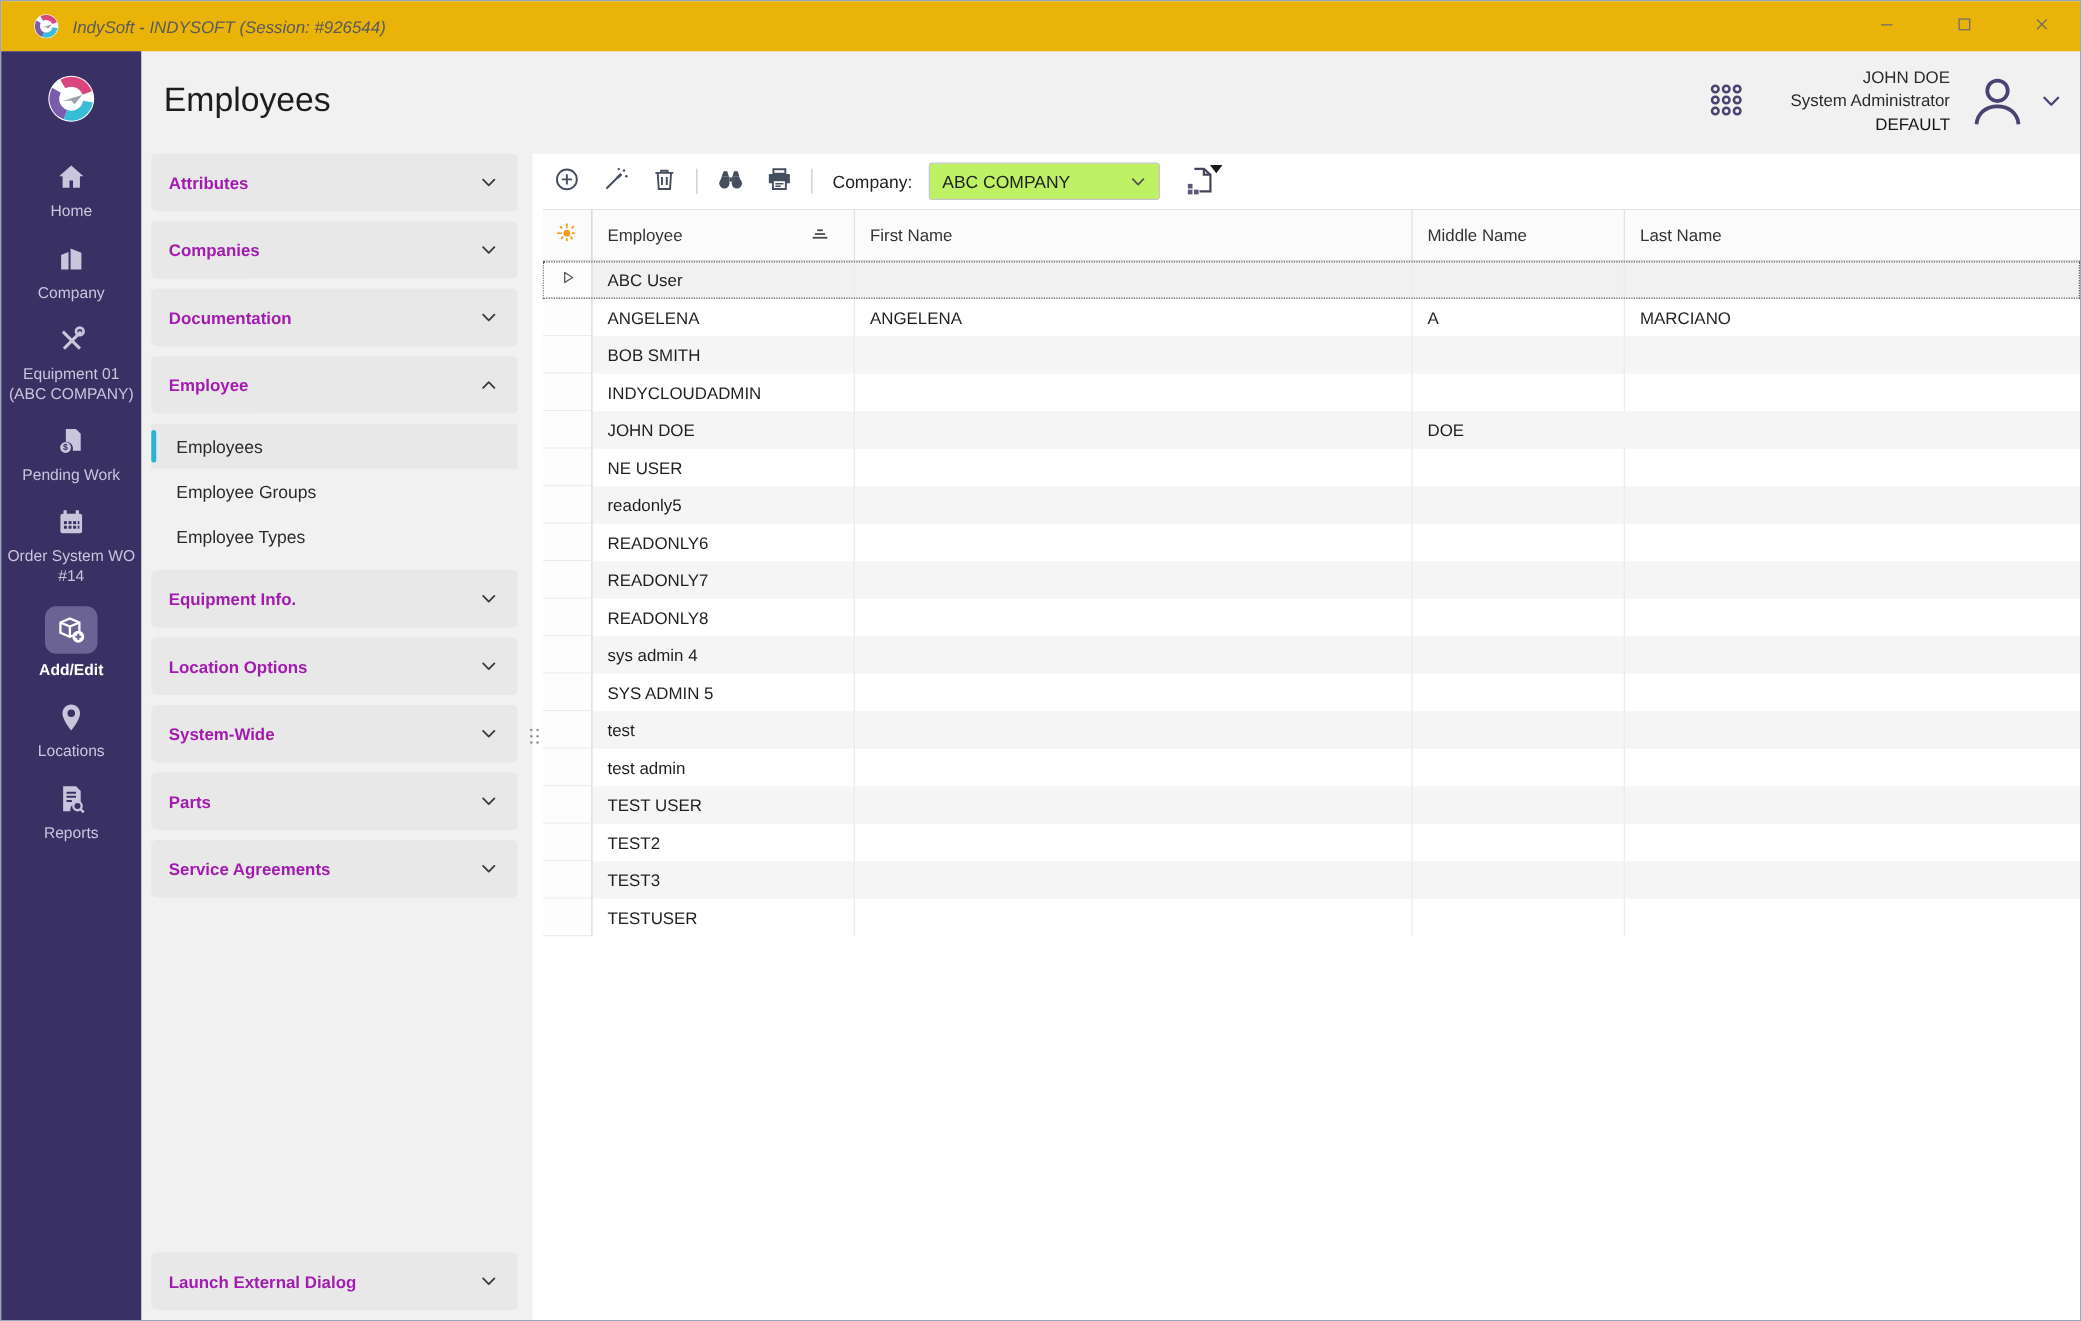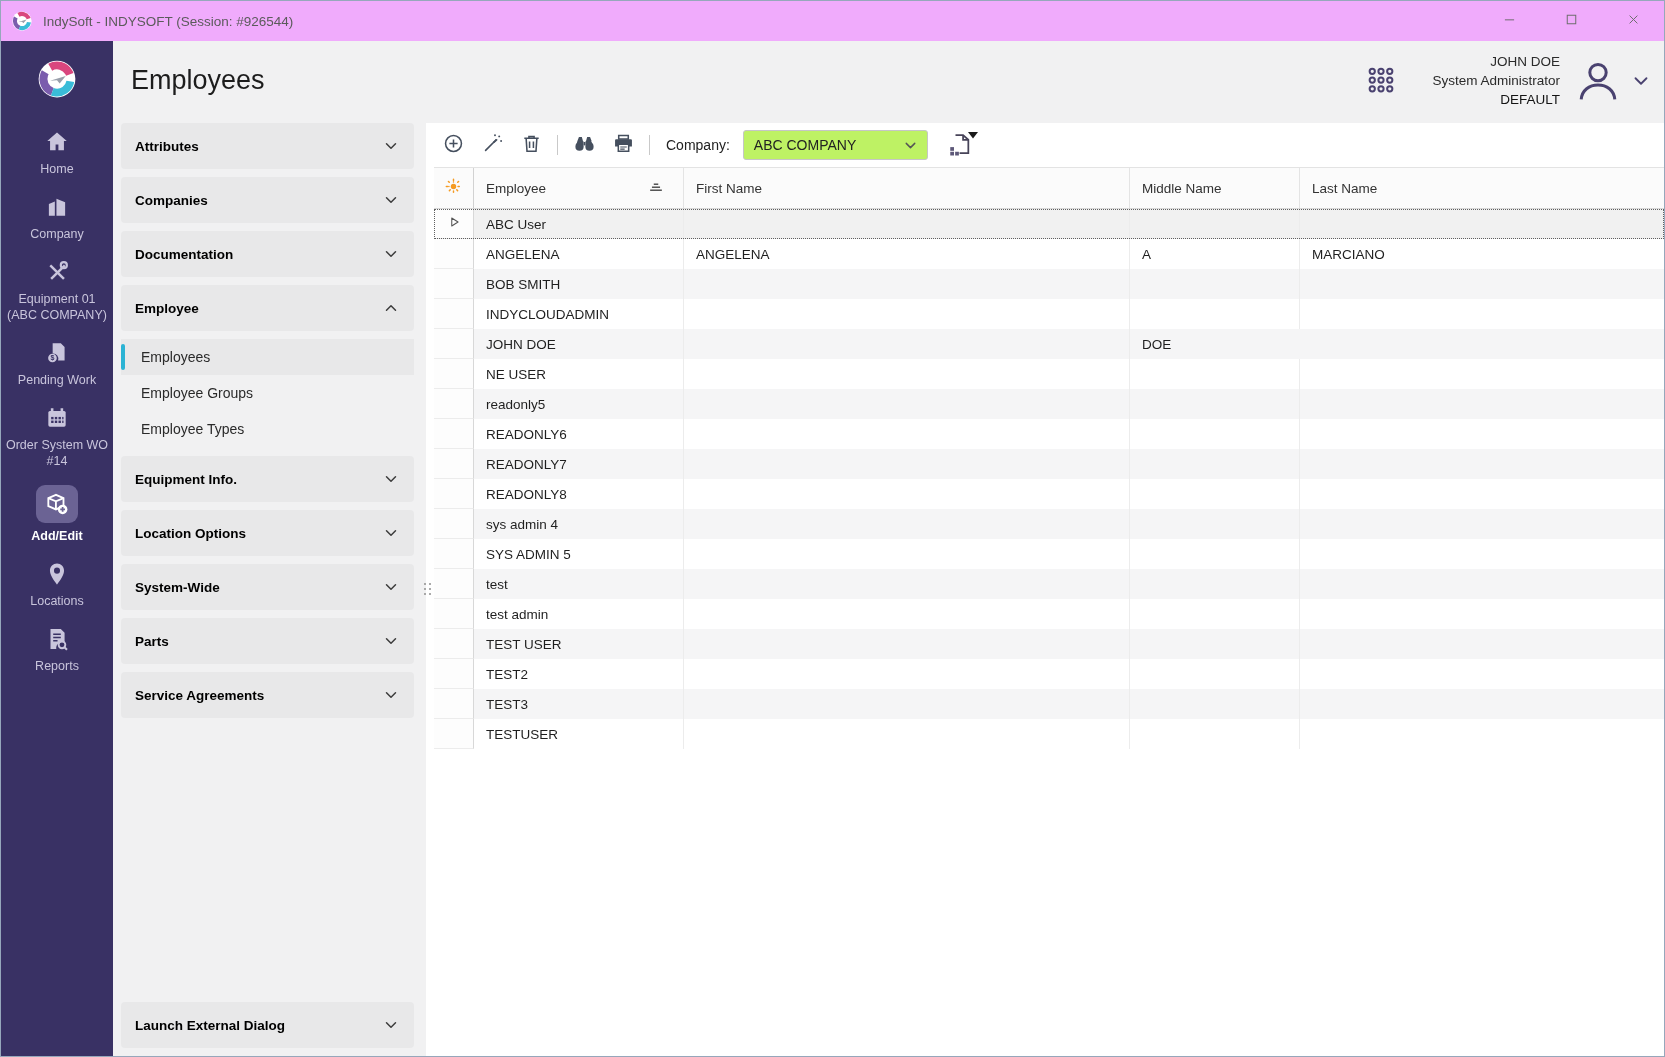--- a/index.html
+++ b/index.html
@@ -4,21 +4,21 @@
 <style>
   html,body{margin:0;padding:0;width:1665px;height:1057px;overflow:hidden;
     font-family:"Liberation Sans",sans-serif;background:#d8dde3;}
   *{box-sizing:border-box;}
   button{font-family:inherit;border:none;background:none;padding:0;cursor:pointer;}
 
   .window{position:absolute;inset:0;display:flex;flex-direction:column;
     border:1px solid #96a7bb;background:#f1f1f2;}
 
   
-  .titlebar{flex:0 0 40px;background:#f0abfc;display:flex;align-items:center;padding-left:10px;}
+  .titlebar{flex:0 0 40px;background:#eab308;display:flex;align-items:center;padding-left:25px;font-style:italic;}
   .tb-logo{width:22px;height:22px;margin-right:10px;flex:0 0 auto;}
   .tb-logo svg{width:100%;height:100%;}
   .tb-title{font-size:13.5px;color:#5b5b5b;white-space:nowrap;}
   .tb-controls{margin-left:auto;display:flex;height:100%;}
   .tb-btn{width:62px;height:100%;display:flex;align-items:center;justify-content:center;color:#6d6d6d;}
   .tb-btn svg{width:17px;height:17px;}
 
   .appbody{flex:1;display:flex;min-height:0;}
 
   
@@ -48,21 +48,21 @@
   .avatar svg{width:48px;height:48px;}
   .user-chevron{width:22px;height:22px;color:#4a4270;margin-left:8px;}
   .user-chevron svg{width:22px;height:22px;}
 
   .workspace{flex:1;display:flex;min-height:0;position:relative;}
 
   
   .nav-panel{flex:0 0 313px;position:relative;overflow:hidden;}
   .acc-section{height:46px;margin:0 12px 8px 8px;background:#e8e8e9;border-radius:4px;
     display:flex;align-items:center;padding:0 14px;cursor:pointer;}
-  .acc-label{font-weight:bold;font-size:13.5px;color:#000000;}
+  .acc-label{font-weight:bold;font-size:13.5px;color:#a21caf;}
   .acc-chevron{margin-left:auto;width:18px;height:18px;color:#3c3c3c;}
   .acc-chevron svg{width:18px;height:18px;}
   .acc-children{margin:0 12px 9px 8px;}
   .acc-child{height:36px;display:flex;align-items:center;padding-left:20px;
     font-size:14px;color:#2a2a2a;position:relative;cursor:pointer;}
   .acc-child.selected{background:#e8e8e9;}
   .acc-child.selected::before{content:"";position:absolute;left:0;top:5px;bottom:5px;
     width:4px;border-radius:2px;background:#2bb3d4;}
   .acc-bottom{position:absolute;left:8px;right:12px;bottom:8px;margin:0;}
 

